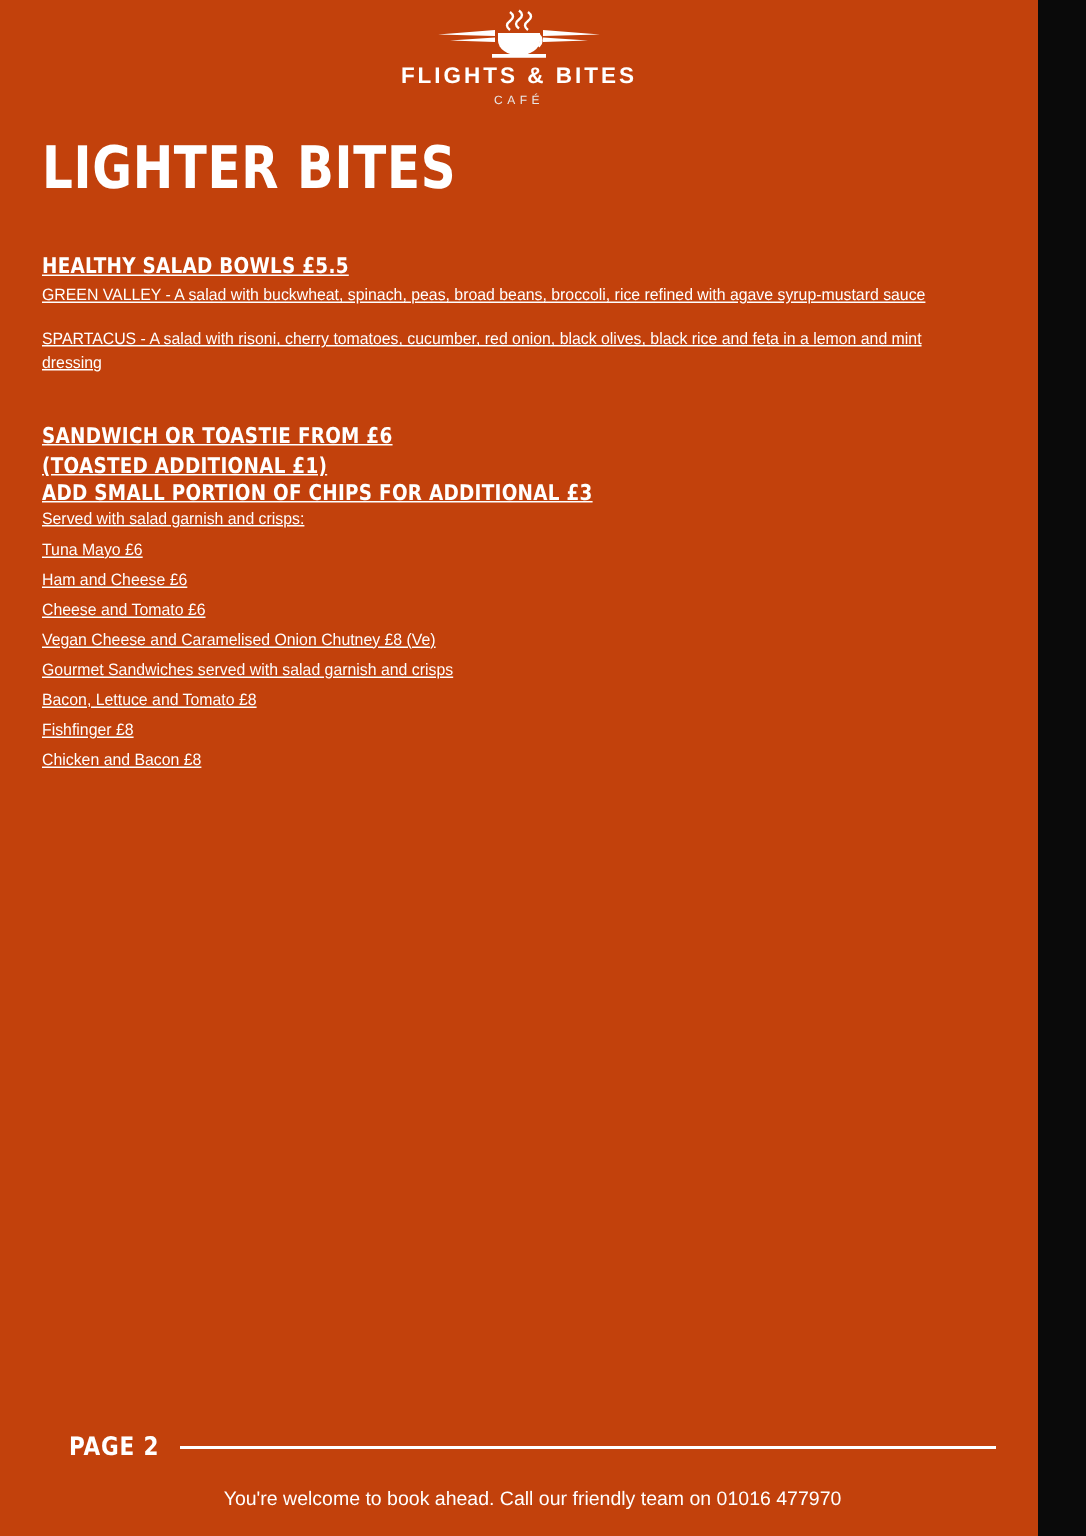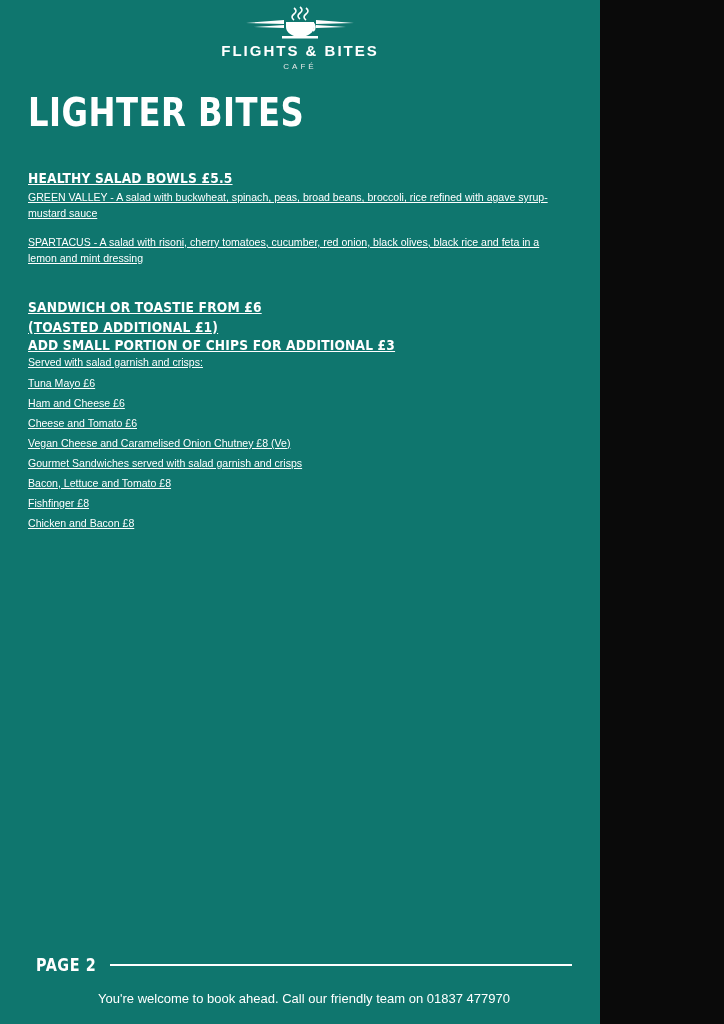--- a/index.html
+++ b/index.html
@@ -9,23 +9,23 @@
   }
   body {
     width: 724px;
     height: 1024px;
     overflow: hidden;
     font-family: "Liberation Sans", sans-serif;
     color: #ffffff;
     position: relative;
   }
   .page {
-    width: 600px;
+    width: 692px;
     height: 1024px;
-    background: #0f766e;
+    background: #c2410c;
     position: relative;
     box-sizing: border-box;
   }
 
   
   .logo-block {
     text-align: center;
     padding-top: 6px;
   }
   .logo-mark {
@@ -105,21 +105,21 @@
     line-height: 1.82;
     font-weight: 500;
     transform: scaleX(0.96);
     transform-origin: left center;
   }
   .gap-md { height: 14px; }
 
   
   .footer {
     position: absolute;
-    left: 8px;
+    left: 18px;
     right: 0;
     bottom: 18px;
   }
   .footer-row {
     display: flex;
     align-items: center;
     padding: 0 28px;
   }
   .footer-page {
     font-size: 17px;
@@ -201,16 +201,16 @@
       <div class="item-line">Chicken and Bacon £8</div>
     </div>
 
   </div>
 
   <div class="footer">
     <div class="footer-row">
       <div class="footer-page">PAGE 2</div>
       <div class="footer-rule"></div>
     </div>
-    <div class="footer-note">You're welcome to book ahead. Call our friendly team on 01837 477970</div>
+    <div class="footer-note">You're welcome to book ahead. Call our friendly team on 01016 477970</div>
   </div>
 
 </div>
 
 </body></html>

